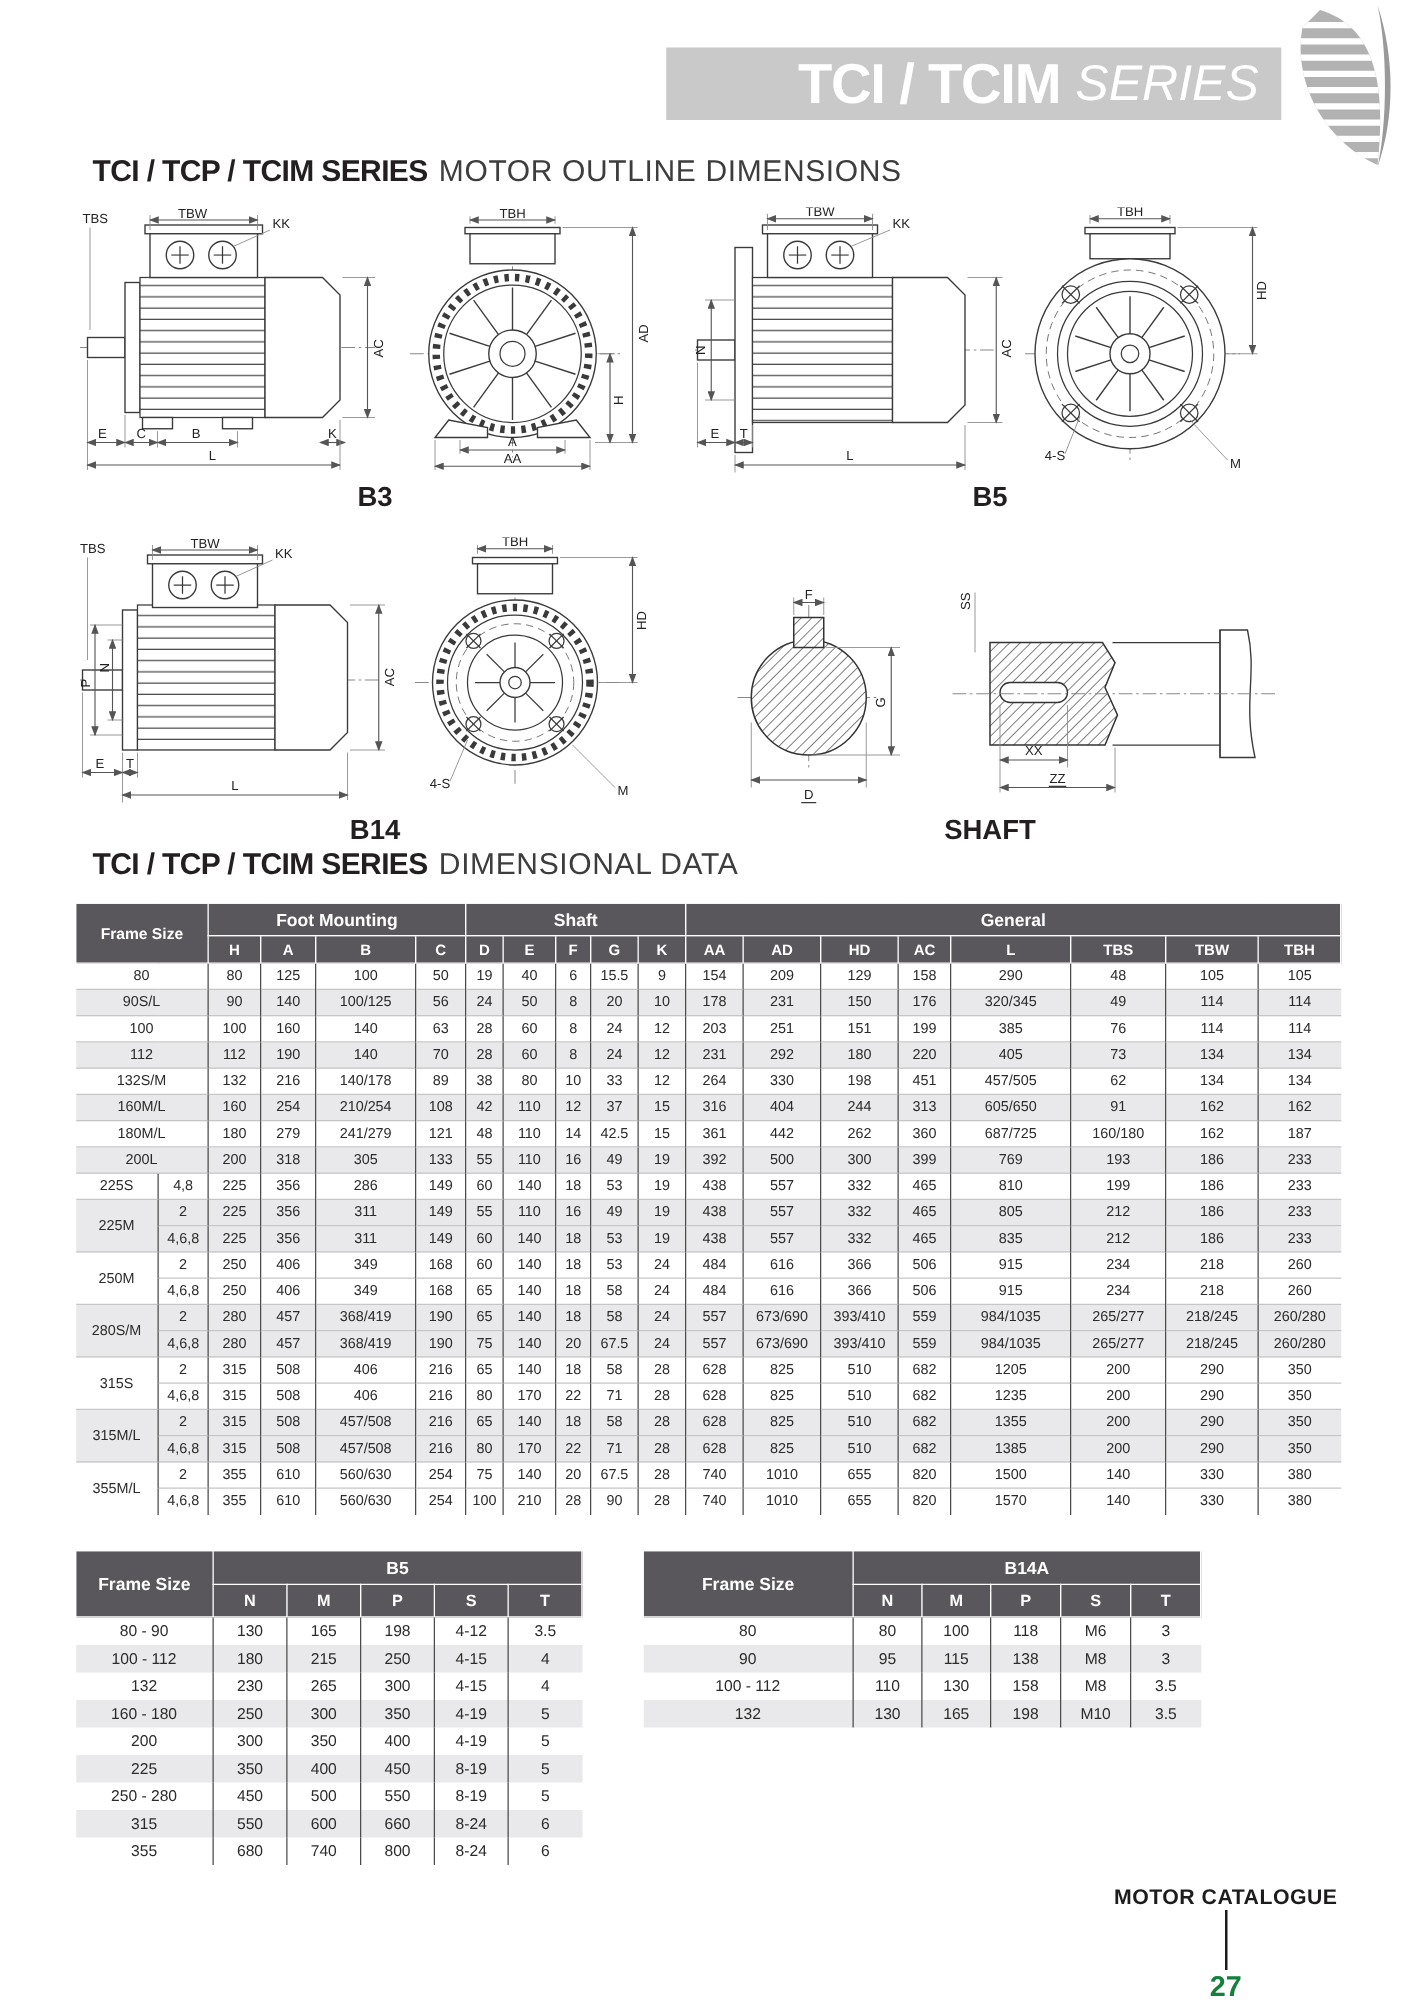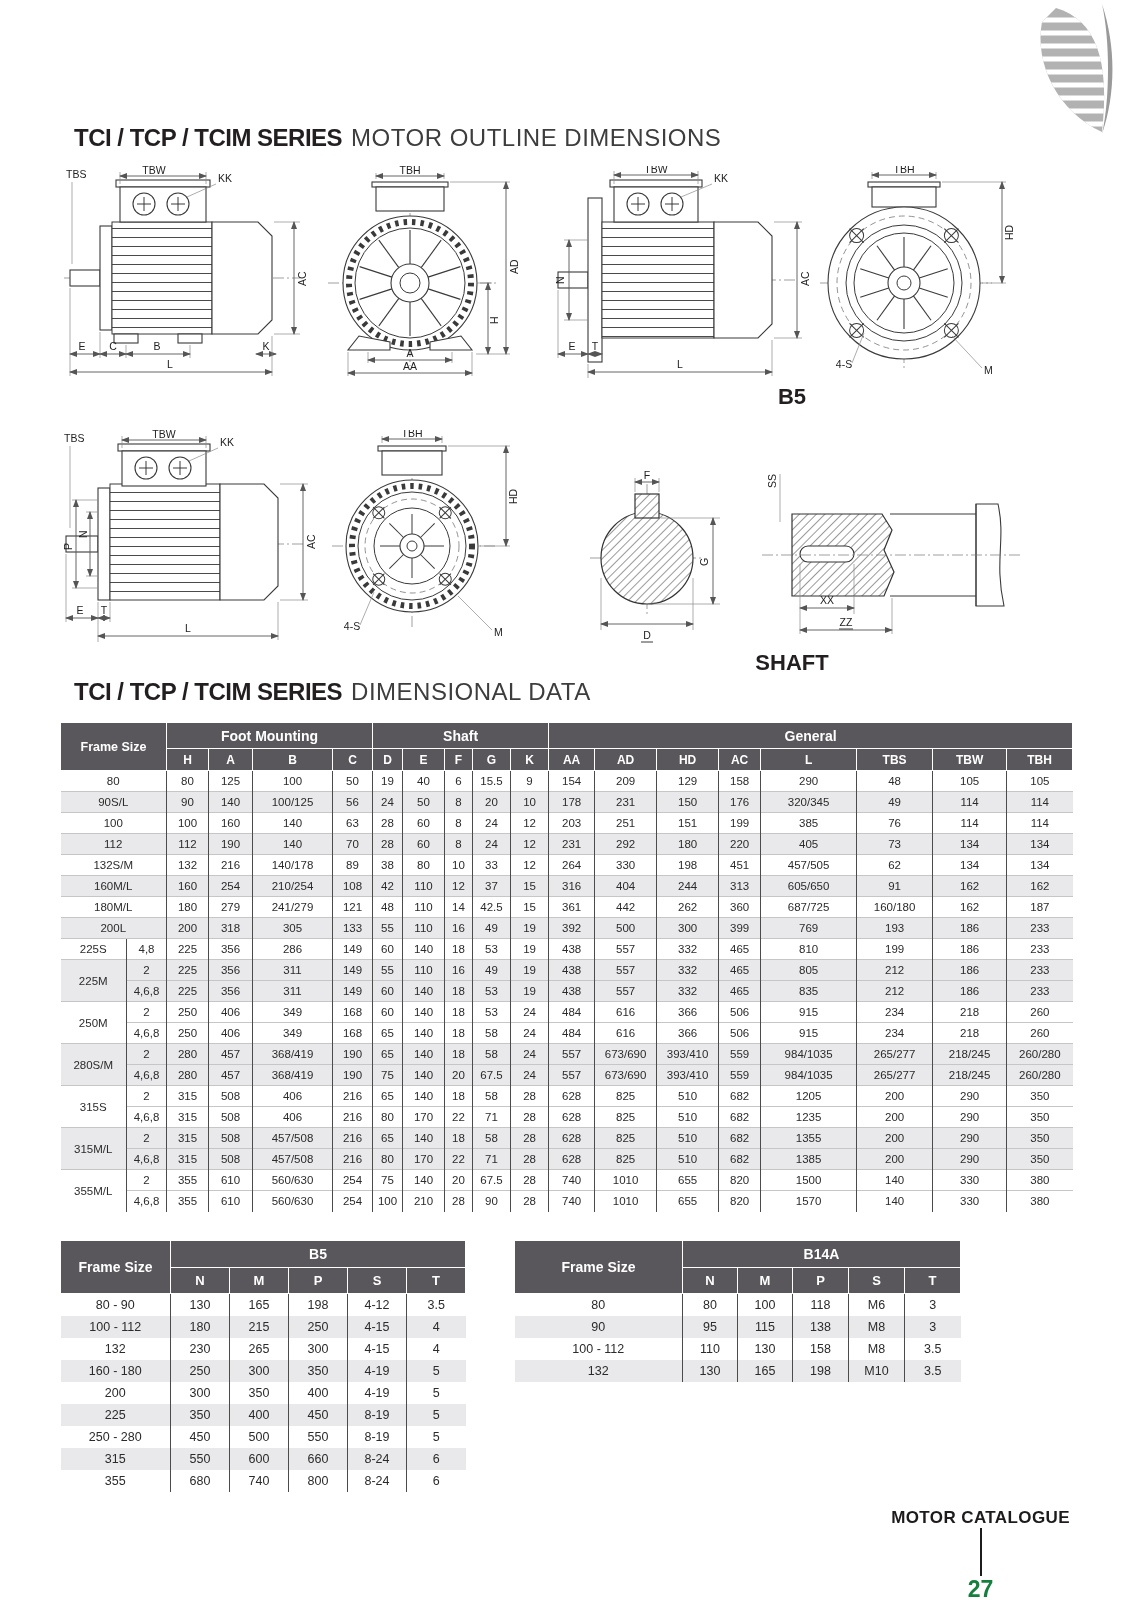--- a/index.html
+++ b/index.html
@@ -79,20 +79,24 @@
       <pattern id="hatch" width="6" height="6" patternUnits="userSpaceOnUse" patternTransform="rotate(45)">
         <rect width="6" height="6" fill="#fff"></rect>
         <line x1="0" y1="0" x2="0" y2="6" stroke="#555" stroke-width="1.2"></line>
       </pattern>
       <clipPath id="leafclip">
           <path d="M40,4 C80,16 94,56 86,128 C42,108 18,60 26,18 Z"></path>
         </clipPath>
     </defs>
   </svg>
 
+  <div class="banner">
+    <span class="b">TCI / TCIM</span>
+    <span class="i">SERIES</span>
+  </div>
   <svg class="logo" viewBox="0 0 102 130">
     <path d="M40,4 C80,16 94,56 86,128 C42,108 18,60 26,18 Z" fill="#b2b2b2"></path>
     <g clip-path="url(#leafclip)" stroke="#fff" stroke-width="5">
       <line x1="10" y1="16" x2="98" y2="16"></line>
         <line x1="10" y1="29" x2="98" y2="29"></line>
       <line x1="10" y1="42" x2="98" y2="42"></line>
         <line x1="10" y1="55" x2="98" y2="55"></line>
       <line x1="10" y1="68" x2="98" y2="68"></line>
         <line x1="10" y1="81" x2="98" y2="81"></line>
       <line x1="10" y1="94" x2="98" y2="94"></line>
@@ -187,20 +191,21 @@
       <text transform="translate(438,158) rotate(-90)">H</text>
       <line class="ext" x1="308" y1="186" x2="308" y2="197"></line>
         <line class="ext" x1="392" y1="186" x2="392" y2="197"></line>
       <line class="dim" x1="308" y1="194" x2="392" y2="194"></line>
       <text x="350" y="191" text-anchor="middle">A</text>
       <line class="ext" x1="288" y1="186" x2="288" y2="210"></line>
         <line class="ext" x1="412" y1="186" x2="412" y2="210"></line>
       <line class="dim" x1="288" y1="207" x2="412" y2="207"></line>
       <text x="350" y="204" text-anchor="middle">AA</text>
     </svg>
+    <figcaption>B3</figcaption>
   </figure>
 
   <figure id="fig-b5">
     <svg viewBox="0 0 480 214" width="480" height="214">
       <line class="cl" x1="4" y1="114" x2="244" y2="114"></line>
       <rect class="outline" x="6" y="106" width="30" height="16"></rect>
       <rect class="outline" x="36" y="32" width="14" height="164"></rect>
       <rect x="50" y="56" width="112" height="116" fill="url(#fins)" stroke="#3a3a3a"></rect>
       <path class="outline" d="M162,56 L206,56 L220,70 L220,158 L206,172 L162,172 Z"></path>
       <rect class="outline" x="58" y="14" width="92" height="7"></rect>
@@ -391,20 +396,21 @@
       <text x="352" y="7" text-anchor="middle">TBH</text>
       <line class="ext" x1="388" y1="16" x2="450" y2="16"></line>
       <line class="ext" x1="420" y1="116" x2="450" y2="116"></line>
       <line class="dim" x1="446" y1="16" x2="446" y2="116"></line>
       <text transform="translate(457,74) rotate(-90)">HD</text>
       <text x="292" y="200" text-anchor="middle">4-S</text>
       <line class="ext" x1="300" y1="195" x2="314" y2="162"></line>
       <text x="434" y="206">M</text>
       <line class="ext" x1="432" y1="200" x2="398" y2="166"></line>
     </svg>
+    <figcaption>B14</figcaption>
   </figure>
 
   <figure id="fig-shaft">
     <svg viewBox="0 0 480 216" width="480" height="216">
       <line class="cl" x1="38" y1="128" x2="152" y2="128"></line>
       <line class="cl" x1="95" y1="54" x2="95" y2="186"></line>
       <circle cx="95" cy="128" r="46" fill="url(#hatch)" stroke="#333" stroke-width="1.2"></circle>
       <rect x="83" y="64" width="24" height="24" fill="url(#hatch)" stroke="#333" stroke-width="1.2"></rect>
       <line class="ext" x1="83" y1="62" x2="83" y2="48"></line>
         <line class="ext" x1="107" y1="62" x2="107" y2="48"></line>

